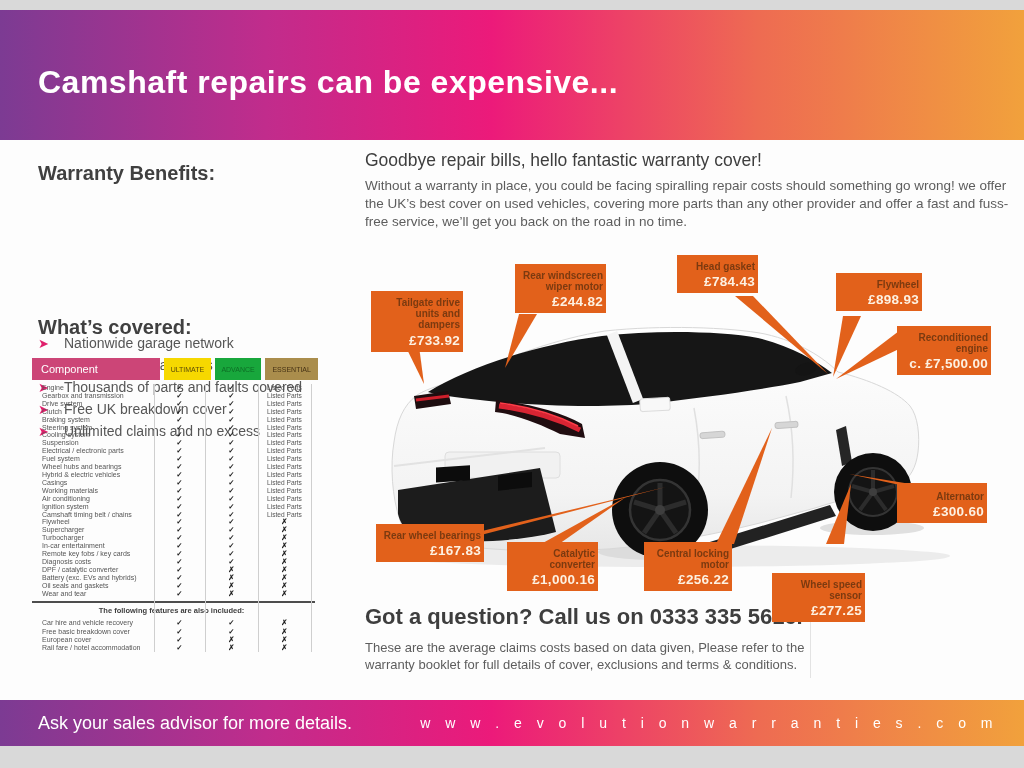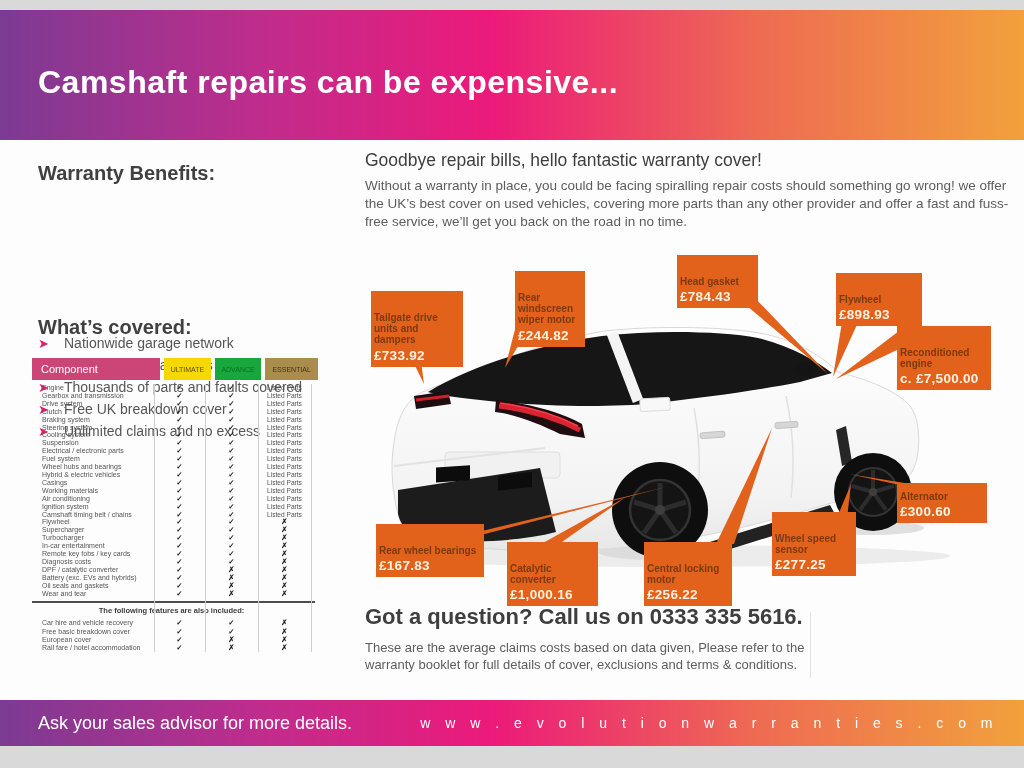--- a/index.html
+++ b/index.html
@@ -43,21 +43,21 @@
   
   .intro-h{position:absolute;left:365px;top:150px;font-size:17.5px;font-weight:400;color:#3e3e3e;margin:0;}
   .intro-p{position:absolute;left:365px;top:177px;width:650px;font-size:13.5px;line-height:1.32;color:#5d5d5d;margin:0;}
   
   .question-h{position:absolute;left:365px;top:604px;font-size:22px;font-weight:700;color:#3e3e3e;margin:0;}
   .disclaimer{position:absolute;left:365px;top:640px;width:452px;font-size:13px;line-height:1.3;color:#5d5d5d;margin:0;}
   .vdivider{position:absolute;left:810px;top:612px;width:1px;height:66px;background:#e3e3e3;}
   
   .car-svg{position:absolute;inset:0;width:1024px;height:768px;z-index:2;pointer-events:none;}
   
-  .callout{position:absolute;background:#e2611b;z-index:5;text-align:left;box-sizing:border-box;padding:21px 3px 4px 3px;}
+  .callout{position:absolute;background:#e2611b;z-index:5;text-align:right;box-sizing:border-box;padding:6px 3px 4px 3px;}
   .c-nm{font-size:10px;font-weight:700;color:#7b3a10;line-height:1.12;}
   .c-pr{font-size:13.5px;font-weight:700;color:#fdf1e2;margin-top:2px;letter-spacing:.3px;}
 </style>
 </head>
 <body>
 
 <div class="page">
 
   <div class="banner top">
     <div class="banner-title">Camshaft repairs can be expensive...</div>
@@ -385,21 +385,21 @@
       <polygon points="541,544 559,544 626,497"></polygon>
       <polygon points="716,544 734,544 772,428"></polygon>
       <polygon points="826,544 844,544 851,484"></polygon>
     </g>
   </svg>
 
   <div class="callout" style="left:371px;top:291px;width:92px;">
     <div class="c-nm">Tailgate drive units and dampers</div>
     <div class="c-pr">£733.92</div>
   </div>
-  <div class="callout" style="left:515px;top:271px;width:70px;">
+  <div class="callout" style="left:515px;top:264px;width:91px;">
     <div class="c-nm">Rear windscreen wiper motor</div>
     <div class="c-pr">£244.82</div>
   </div>
   <div class="callout" style="left:677px;top:255px;width:81px;">
     <div class="c-nm">Head gasket</div>
     <div class="c-pr">£784.43</div>
   </div>
   <div class="callout" style="left:836px;top:273px;width:86px;">
     <div class="c-nm">Flywheel</div>
     <div class="c-pr">£898.93</div>
@@ -417,21 +417,21 @@
     <div class="c-pr">£167.83</div>
   </div>
   <div class="callout" style="left:507px;top:542px;width:91px;">
     <div class="c-nm">Catalytic converter</div>
     <div class="c-pr">£1,000.16</div>
   </div>
   <div class="callout" style="left:644px;top:542px;width:88px;">
     <div class="c-nm">Central locking motor</div>
     <div class="c-pr">£256.22</div>
   </div>
-  <div class="callout" style="left:772px;top:512px;width:84px;">
+  <div class="callout" style="left:772px;top:573px;width:93px;">
     <div class="c-nm">Wheel speed sensor</div>
     <div class="c-pr">£277.25</div>
   </div>
 
   <div class="banner bottom">
     <div class="footer-left">Ask your sales advisor for more details.</div>
     <div class="footer-url">w w w . e v o l u t i o n w a r r a n t i e s . c o m</div>
   </div>
 </div>
 

